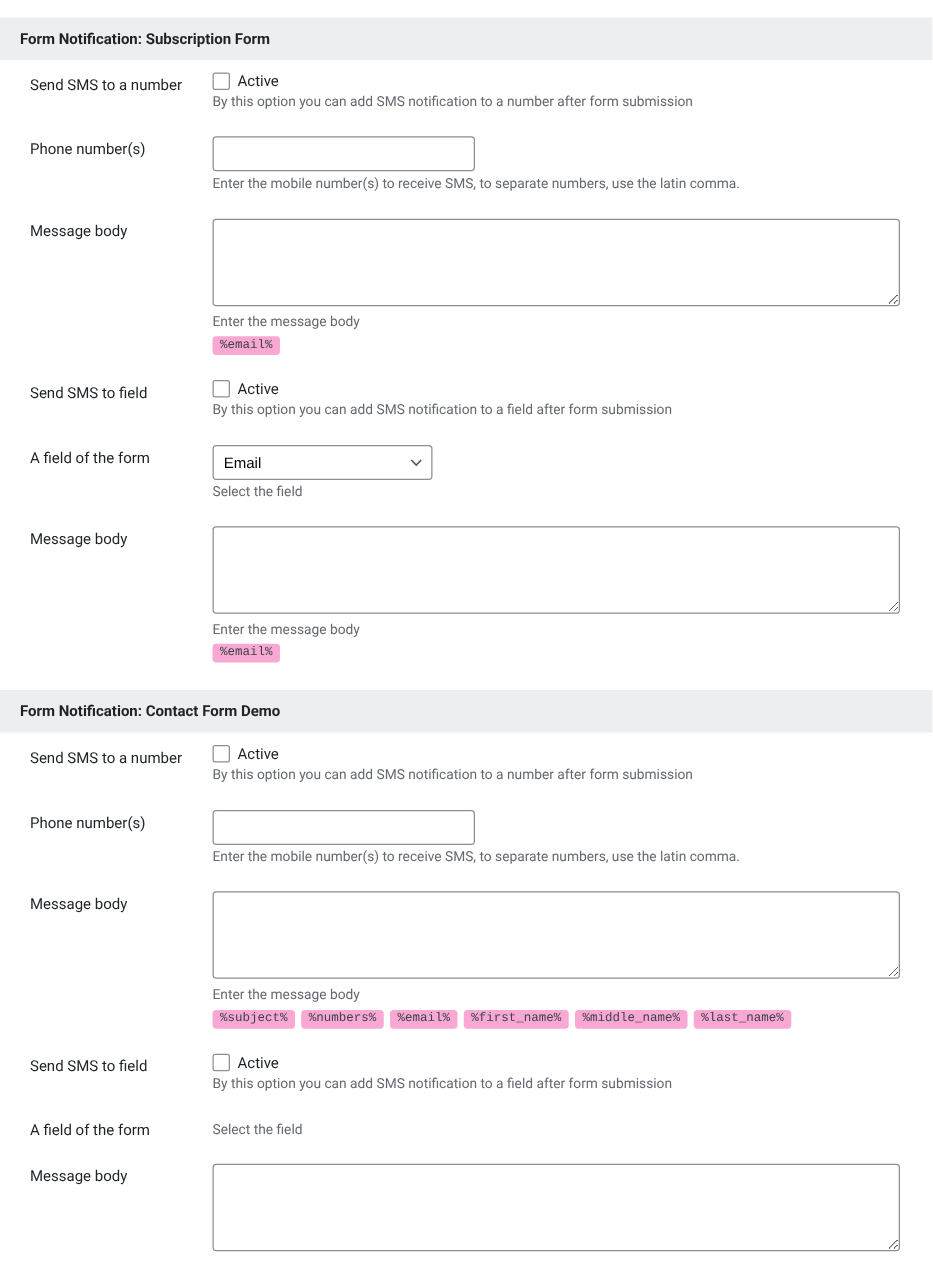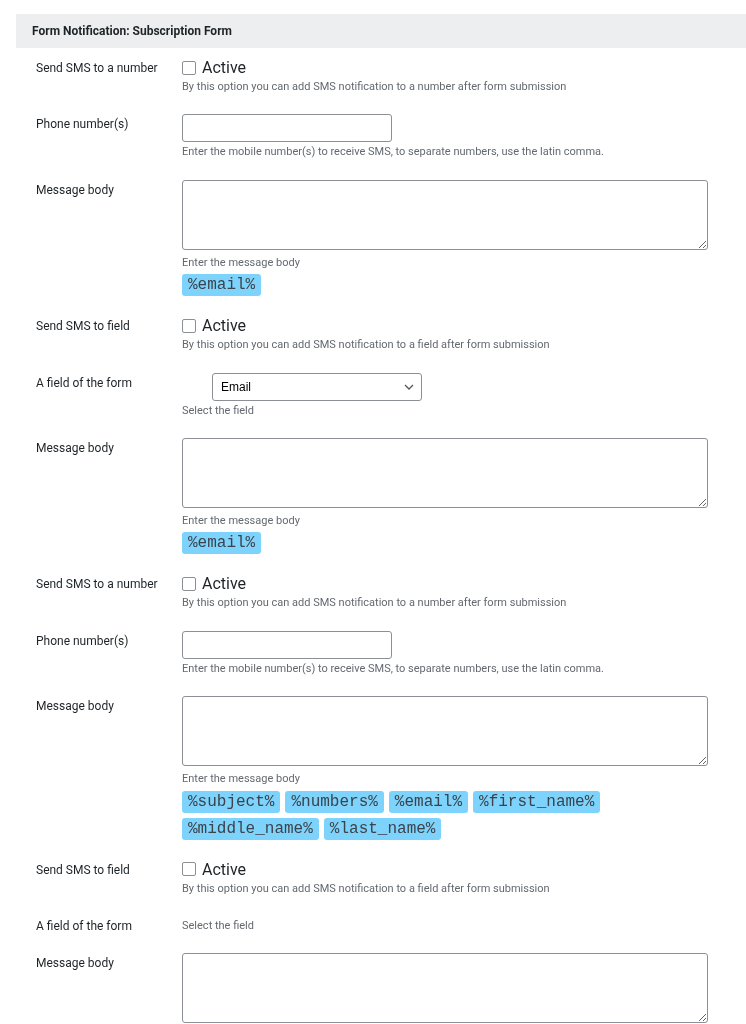--- a/index.html
+++ b/index.html
@@ -8,26 +8,26 @@
   font-size: 12px;
   color: #1d2327;
   background: #fff;
   width: 746px;
 }
 .section-header {
   background: #edeeef;
   padding: 10px 16px;
   font-weight: 700;
   font-size: 12px;
-  margin: 12px 0 0 16px;
+  margin: 12px 0 0 0;
 }
 .section-header:first-child { margin-top: 14px; }
 .form-row {
   display: flex;
-  padding: 10px 12px;
+  padding: 10px 0;
   align-items: flex-start;
 }
 .form-label {
   width: 170px;
   padding-left: 24px;
   padding-top: 3px;
   font-size: 12px;
   color: #1d2327;
   flex-shrink: 0;
 }
@@ -44,21 +44,21 @@
 .checkbox-wrap input[type="checkbox"] {
   width: 14px;
   height: 14px;
   border: 1px solid #8c8f94;
   border-radius: 2px;
   appearance: none;
   background: #fff;
   cursor: pointer;
 }
 .checkbox-wrap label {
-  font-size: 16px;
+  font-size: 12px;
   color: #1d2327;
 }
 .help-text {
   font-size: 11px;
   color: #646970;
   margin-top: 2px;
   line-height: 1.4;
 }
 input[type="text"] {
   width: 210px;
@@ -75,22 +75,21 @@
   border: 1px solid #8c8f94;
   border-radius: 3px;
   padding: 6px 8px;
   font-size: 12px;
   font-family: inherit;
   resize: vertical;
   background: #fff;
 }
 .select-wrap {
   position: relative;
-  width: 210px;
-  margin-left: 30px;
+  width: 176px;
 }
 .select-wrap select {
   width: 100%;
   height: 28px;
   border: 1px solid #8c8f94;
   border-radius: 3px;
   padding: 0 26px 0 8px;
   font-size: 12px;
   appearance: none;
   background: #fff;
@@ -104,25 +103,25 @@
   pointer-events: none;
   color: #555;
 }
 .tags {
   margin-top: 4px;
   display: flex;
   flex-wrap: wrap;
   gap: 5px;
 }
 .tag {
-  background: #7dd3fc;
+  background: #f9a8d4;
   padding: 2px 6px;
   border-radius: 3px;
   font-family: "Courier New", monospace;
-  font-size: 16px;
+  font-size: 10px;
   color: #3c434a;
 }
 </style>
 </head>
 <body>
 
 <div id="container">
     <div class="section-header">Form Notification: Subscription Form</div>
     <div class="form-row">
       <div class="form-label">Send SMS to a number</div>
@@ -178,20 +177,21 @@
     <div class="form-row">
       <div class="form-label">Message body</div>
       <div class="form-field">
         <textarea style=""></textarea>
         <div class="help-text">Enter the message body</div>
         <div class="tags">
           <span class="tag">%email%</span>
         </div>
       </div>
     </div>
+    <div class="section-header">Form Notification: Contact Form Demo</div>
     <div class="form-row">
       <div class="form-label">Send SMS to a number</div>
       <div class="form-field">
         <div class="checkbox-wrap">
           <input type="checkbox" style="">
           <label>Active</label>
         </div>
         <div class="help-text">By this option you can add SMS notification to a number after form submission</div>
       </div>
     </div>

